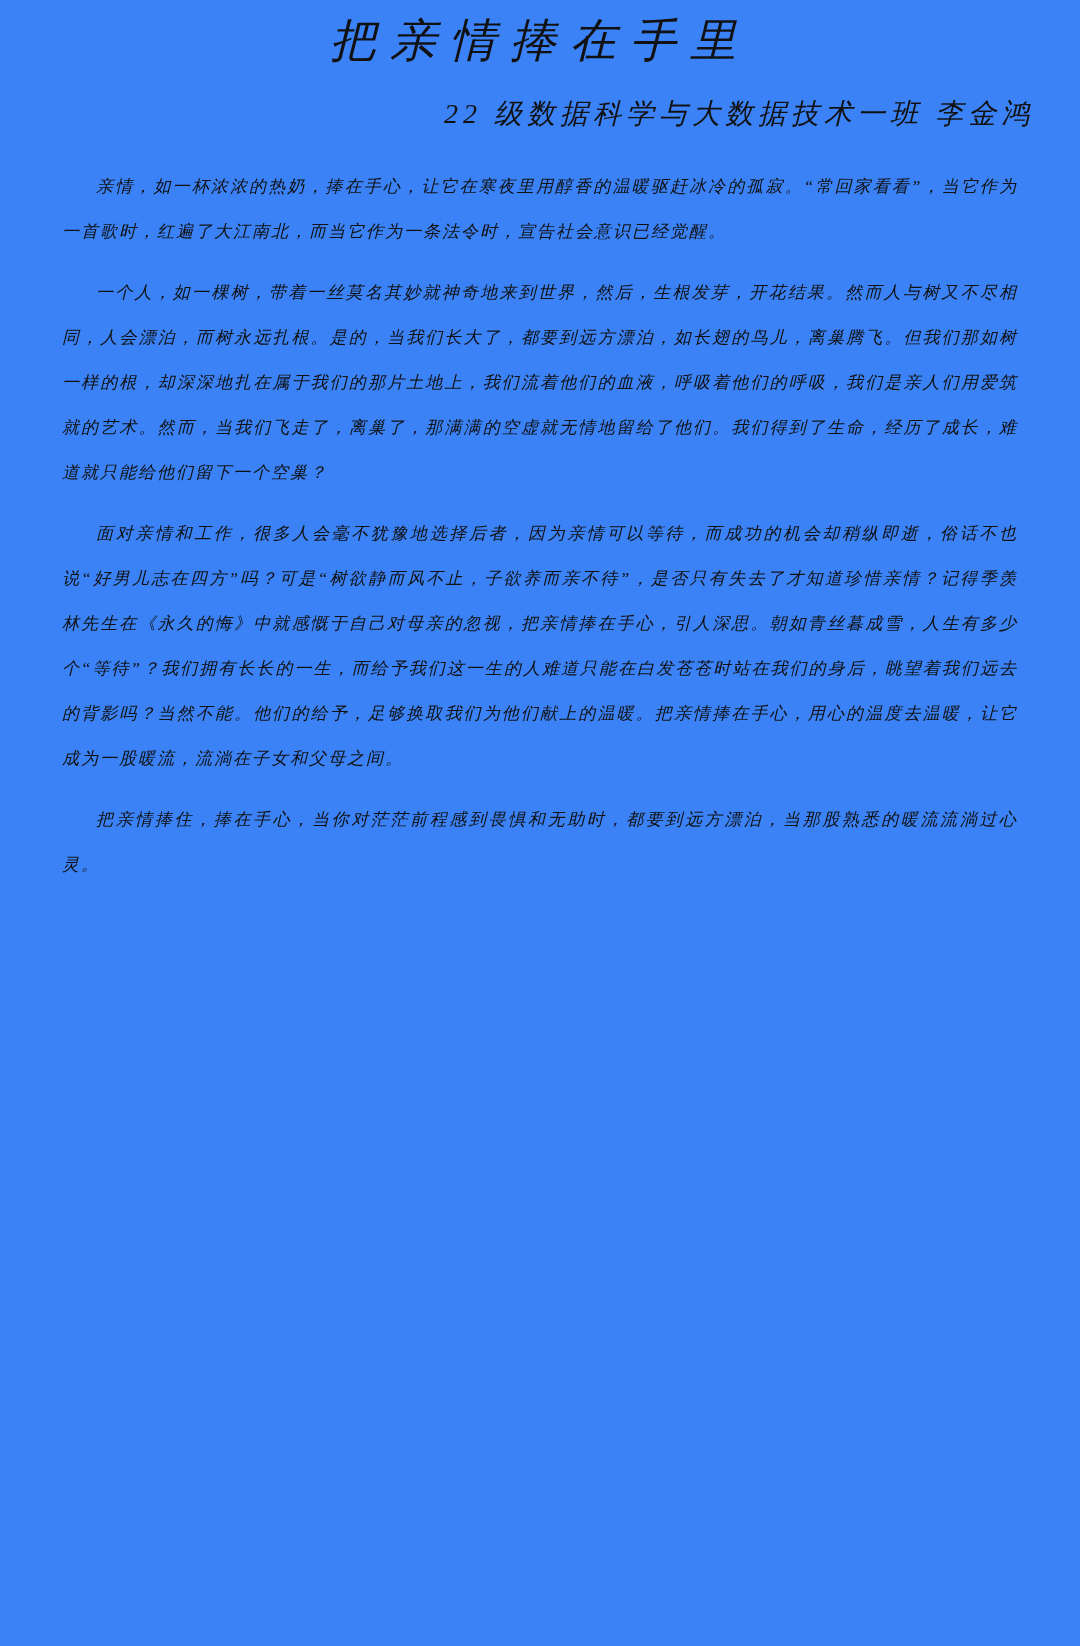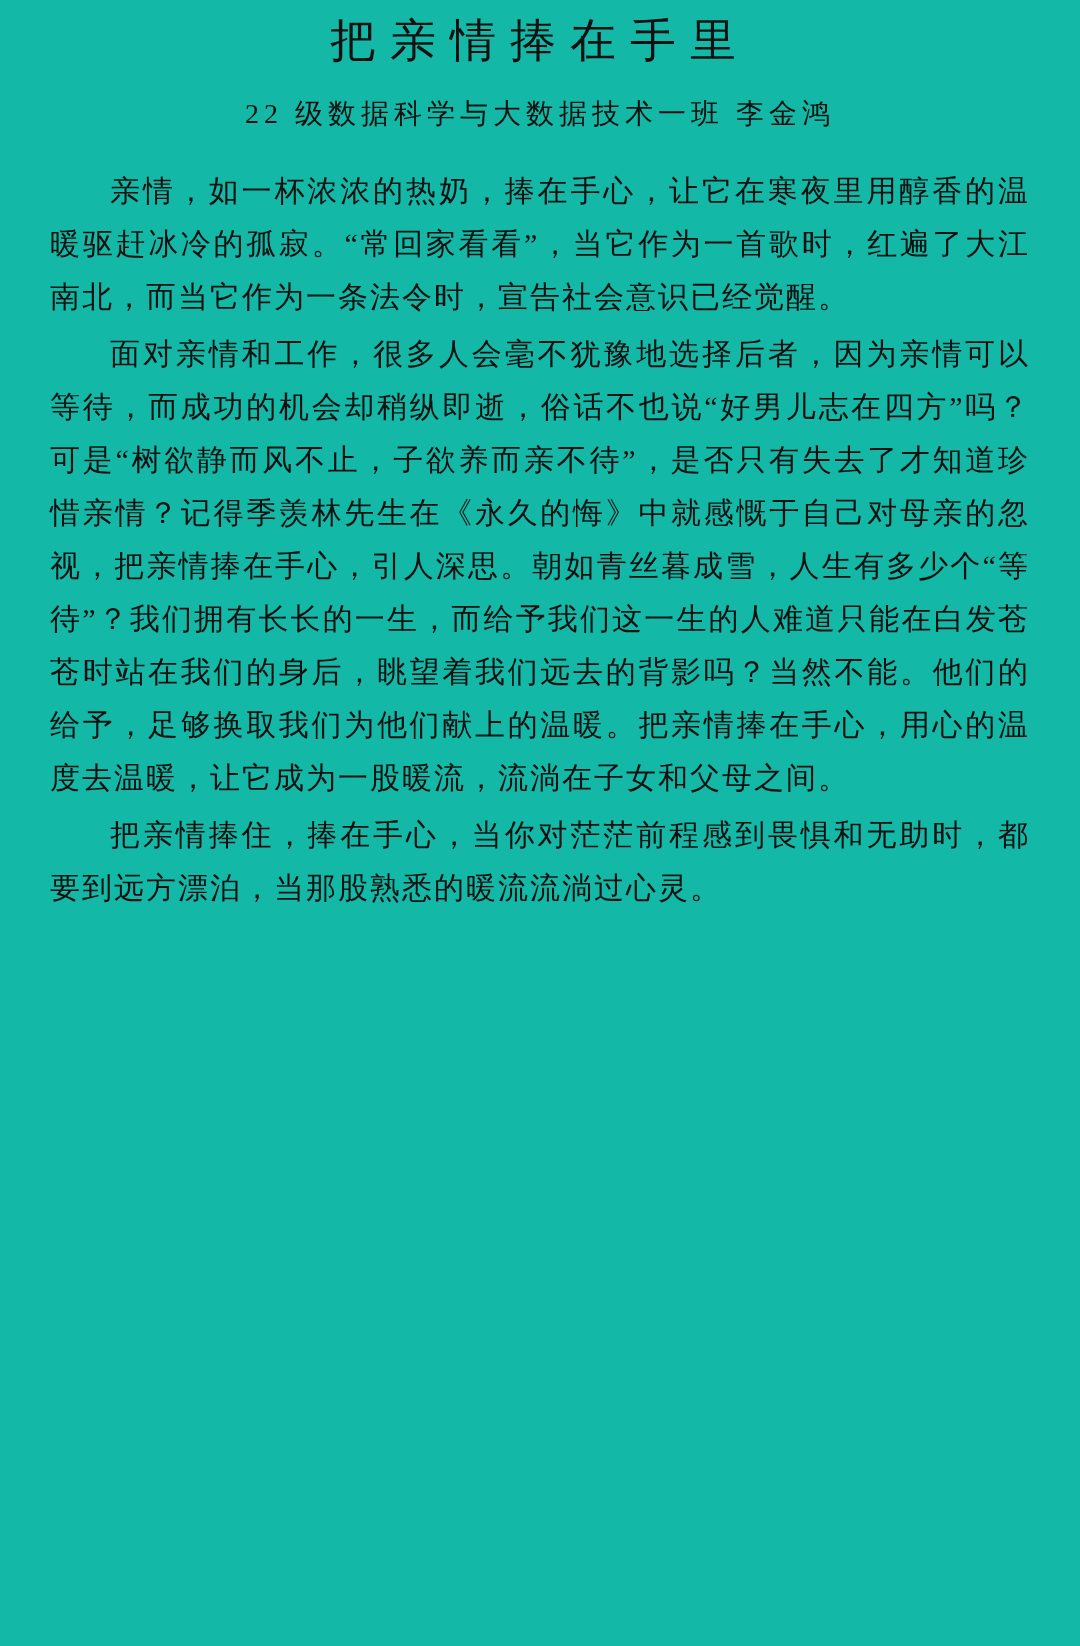--- a/index.html
+++ b/index.html
@@ -12,52 +12,54 @@
     height: 1646px;
     font-family: "Liberation Serif", "DejaVu Serif", serif;
     color: #111111;
     overflow: hidden;
   }
   .page {
     box-sizing: border-box;
     width: 1080px;
     height: 1646px;
     padding: 6px 46px 0 46px;
-    background: #14b8a6;
+    background: #3b82f6;
+    font-style: italic;
   }
   .title {
     margin: 4px 0 22px 0;
     text-align: center;
     font-size: 46px;
     line-height: 62px;
     font-weight: 500;
     letter-spacing: 14px;
   }
   .byline {
     margin: 0 0 30px 0;
-    text-align: center;
+    text-align: right;
     font-size: 28px;
     line-height: 40px;
     font-weight: normal;
     letter-spacing: 5px;
   }
   .body p {
-    margin: 4px;
-    font-size: 30px;
-    line-height: 53px;
+    margin: 16px;
+    font-size: 17px;
+    line-height: 45px;
     letter-spacing: 2px;
     text-indent: 2em;
     text-align: justify;
     text-justify: inter-ideograph;
   }
 </style>
 </head>
 <body>
 
 <div class="page">
   <h1 class="title">把亲情捧在手里</h1>
   <h2 class="byline">22 级数据科学与大数据技术一班 李金鸿</h2>
   <div class="body">
       <p>亲情，如一杯浓浓的热奶，捧在手心，让它在寒夜里用醇香的温暖驱赶冰冷的孤寂。“常回家看看”，当它作为一首歌时，红遍了大江南北，而当它作为一条法令时，宣告社会意识已经觉醒。</p>
+      <p>一个人，如一棵树，带着一丝莫名其妙就神奇地来到世界，然后，生根发芽，开花结果。然而人与树又不尽相同，人会漂泊，而树永远扎根。是的，当我们长大了，都要到远方漂泊，如长翅的鸟儿，离巢腾飞。但我们那如树一样的根，却深深地扎在属于我们的那片土地上，我们流着他们的血液，呼吸着他们的呼吸，我们是亲人们用爱筑就的艺术。然而，当我们飞走了，离巢了，那满满的空虚就无情地留给了他们。我们得到了生命，经历了成长，难道就只能给他们留下一个空巢？</p>
       <p>面对亲情和工作，很多人会毫不犹豫地选择后者，因为亲情可以等待，而成功的机会却稍纵即逝，俗话不也说“好男儿志在四方”吗？可是“树欲静而风不止，子欲养而亲不待”，是否只有失去了才知道珍惜亲情？记得季羡林先生在《永久的悔》中就感慨于自己对母亲的忽视，把亲情捧在手心，引人深思。朝如青丝暮成雪，人生有多少个“等待”？我们拥有长长的一生，而给予我们这一生的人难道只能在白发苍苍时站在我们的身后，眺望着我们远去的背影吗？当然不能。他们的给予，足够换取我们为他们献上的温暖。把亲情捧在手心，用心的温度去温暖，让它成为一股暖流，流淌在子女和父母之间。</p>
       <p>把亲情捧住，捧在手心，当你对茫茫前程感到畏惧和无助时，都要到远方漂泊，当那股熟悉的暖流流淌过心灵。</p>
     </div>
 </div>
 
 </body></html>

